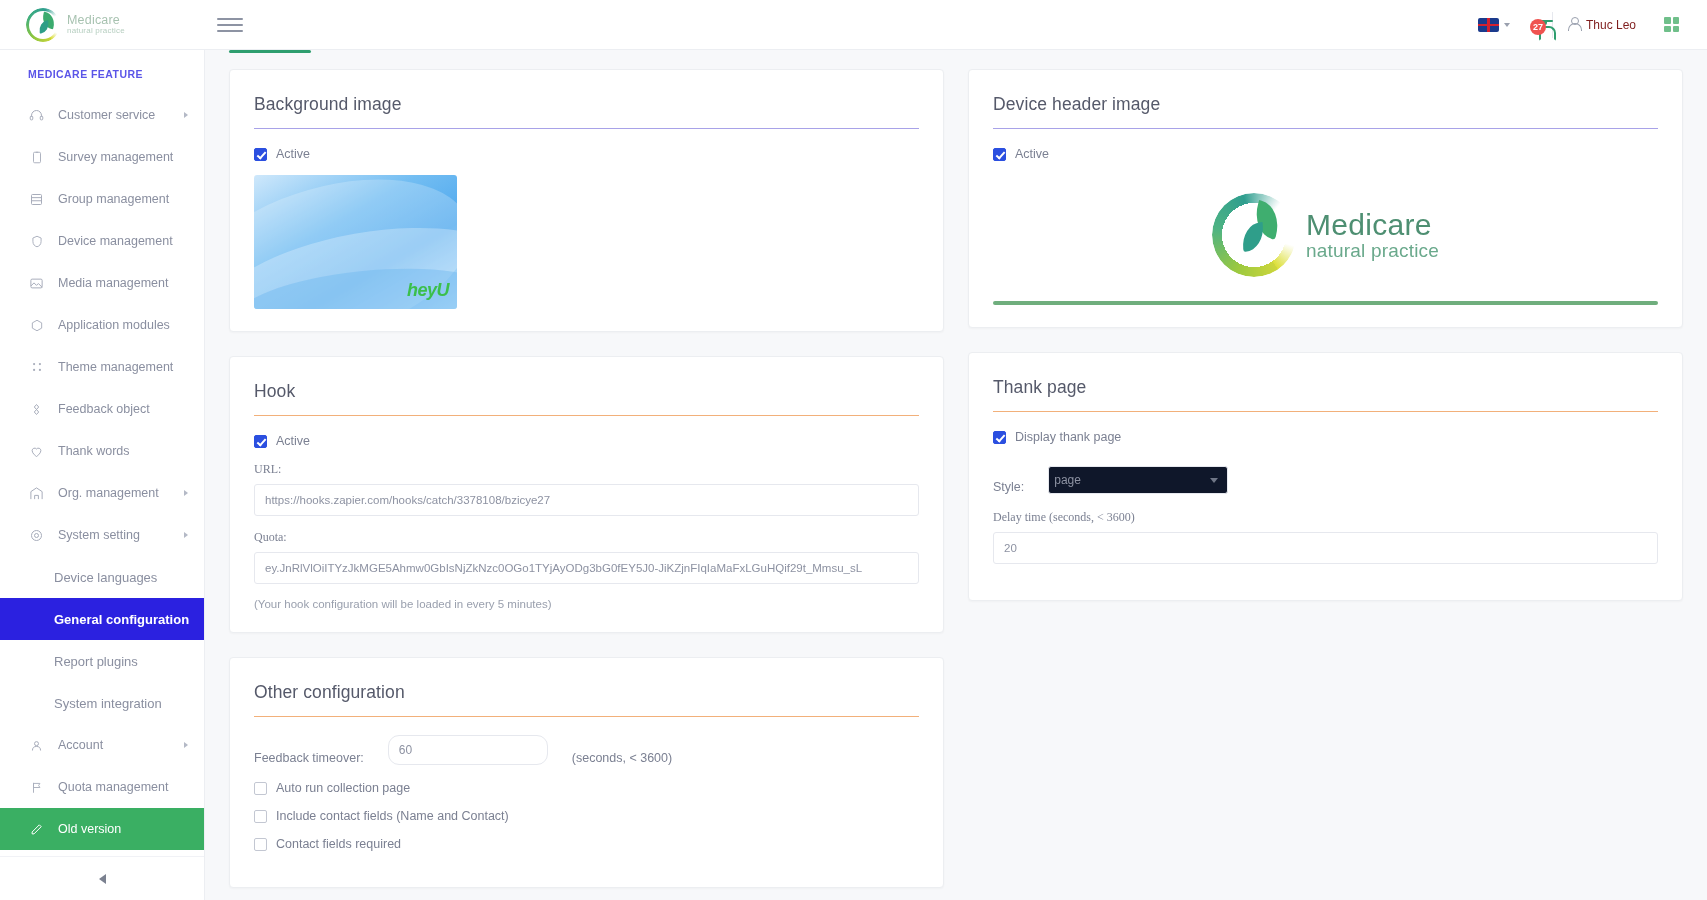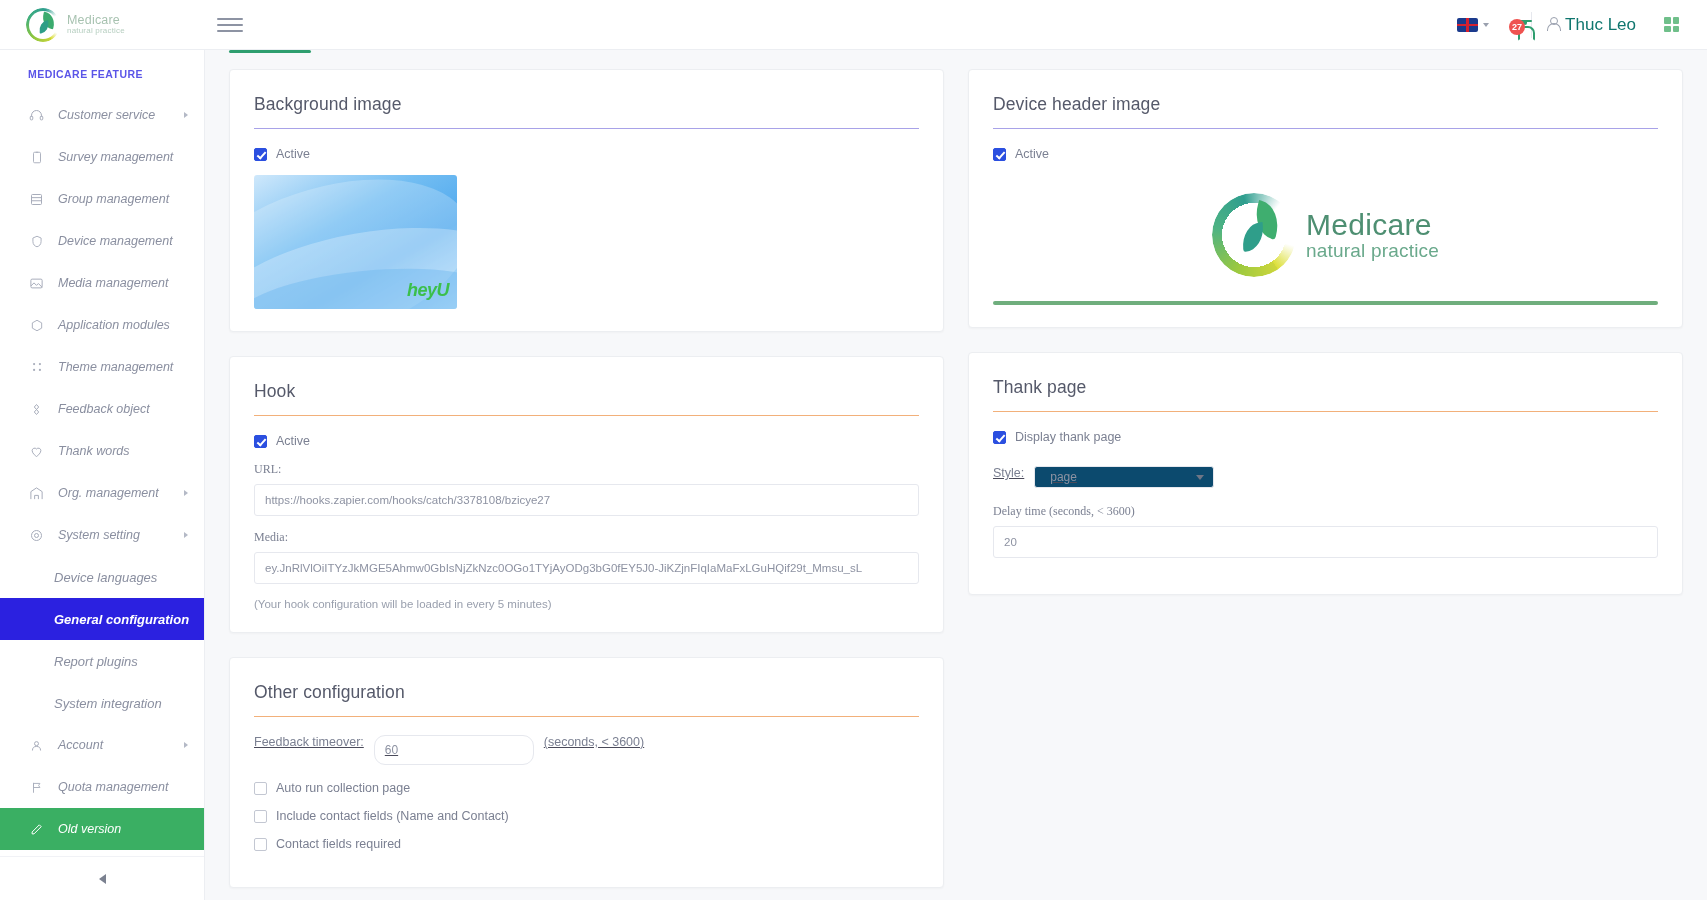--- a/index.html
+++ b/index.html
@@ -109,21 +109,21 @@
     width: 14px; height: 15px; position: relative;
   }
   .user-ico:before {
     content: ""; position: absolute; left: 4px; top: 0; width: 6px; height: 6px;
     border: 1.4px solid #9aa0ae; border-radius: 50%;
   }
   .user-ico:after {
     content: ""; position: absolute; left: 1px; bottom: 1px; width: 12px; height: 7px;
     border: 1.4px solid #9aa0ae; border-bottom: none; border-radius: 7px 7px 0 0;
   }
-  .user-name { font-size: 17px; color: #0f766e; white-space: nowrap; }
+  .user-name { font-size: 12px; color: #7f1d1d; white-space: nowrap; }
   .grid-ico { width: 15px; height: 15px; display: grid; grid-template-columns: 1fr 1fr; grid-template-rows: 1fr 1fr; gap: 2px; }
   .grid-ico span { background: #6fbf8a; border-radius: 1px; }
 
   
   .body-row { flex: 1; display: flex; min-height: 0; position: relative; }
 
   
   .sidebar {
     width: 205px; flex: 0 0 205px;
     background: #ffffff;
@@ -133,21 +133,21 @@
   }
   .side-scroll { flex: 1; overflow: hidden; padding-top: 18px; }
   .side-head {
     font-size: 10.5px; color: #5b55e8; font-weight: 700;
     letter-spacing: .45px; padding: 0 0 14px 28px; text-transform: uppercase;
   }
   .nav-item {
     display: flex; align-items: center;
     height: 42px; padding: 0 16px 0 28px;
     font-size: 12.5px; color: #8a8fa0; cursor: pointer;
-    position: relative; white-space: nowrap; font-style: italic;
+    position: relative; white-space: nowrap;
   }
   .nav-ico {
     width: 17px; flex: 0 0 17px; margin-right: 13px;
     display: flex; align-items: center; justify-content: center;
     color: #a8adbb;
   }
   .nav-ico svg { display: block; }
   .nav-label { flex: 1; }
   .nav-arrow {
     width: 0; height: 0; margin-left: 6px;
@@ -271,26 +271,26 @@
     border: 1px solid #e6e8ee; border-radius: 3px;
     background: #fff; padding: 0 10px;
     font-size: 11.5px; color: #8d92a2;
     font-family: "Liberation Sans", sans-serif;
     overflow: hidden; white-space: nowrap; text-overflow: clip;
     display: flex; align-items: center;
   }
   .field-block { margin-bottom: 14px; }
   .hint { font-size: 11.5px; color: #9aa0ae; margin-top: 2px; }
 
-  .inline-row { display: flex; align-items: flex-start; gap: 10px; margin-bottom: 16px; text-decoration: underline; }
+  .inline-row { display: flex; align-items: flex-end; gap: 24px; margin-bottom: 16px; }
   .inline-label { font-size: 12.5px; color: #7b8092; white-space: nowrap; }
   .select-box {
-    height: 22px; width: 180px;
-    border: 1px solid #e6e8ee; border-radius: 3px; background: #0c4a6e;
-    display: flex; align-items: center; padding: 0 15px;
+    height: 28px; width: 180px;
+    border: 1px solid #e6e8ee; border-radius: 3px; background: #0f172a;
+    display: flex; align-items: center; padding: 0 5px;
     font-size: 12px; color: #8d92a2; position: relative; cursor: pointer;
   }
   .select-box .caret {
     position: absolute; right: 9px; width: 0; height: 0;
     border-left: 4px solid transparent; border-right: 4px solid transparent;
     border-top: 5px solid #6f7686;
   }
   .sm-input {
     height: 30px; width: 160px;
     border: 1px solid #e6e8ee; border-radius: 11px; background: #fff;
@@ -532,21 +532,21 @@
             <div class="rule orange"></div>
             <div class="chk-row">
               <span class="chk on"></span>
               <span class="chk-label">Active</span>
             </div>
             <div class="field-block">
               <div class="field-label">URL:</div>
               <div class="text-input">https://hooks.zapier.com/hooks/catch/3378108/bzicye27</div>
             </div>
             <div class="field-block">
-              <div class="field-label">Media:</div>
+              <div class="field-label">Quota:</div>
               <div class="text-input">ey.JnRlVlOiITYzJkMGE5Ahmw0GbIsNjZkNzc0OGo1TYjAyODg3bG0fEY5J0-JiKZjnFIqIaMaFxLGuHQif29t_Mmsu_sL</div>
             </div>
             <div class="hint">(Your hook configuration will be loaded in every 5 minutes)</div>
           </div>
 
           <div class="card">
             <div class="card-title">Other configuration</div>
             <div class="rule orange"></div>
             <div class="inline-row">
               <span class="inline-label">Feedback timeover:</span>

